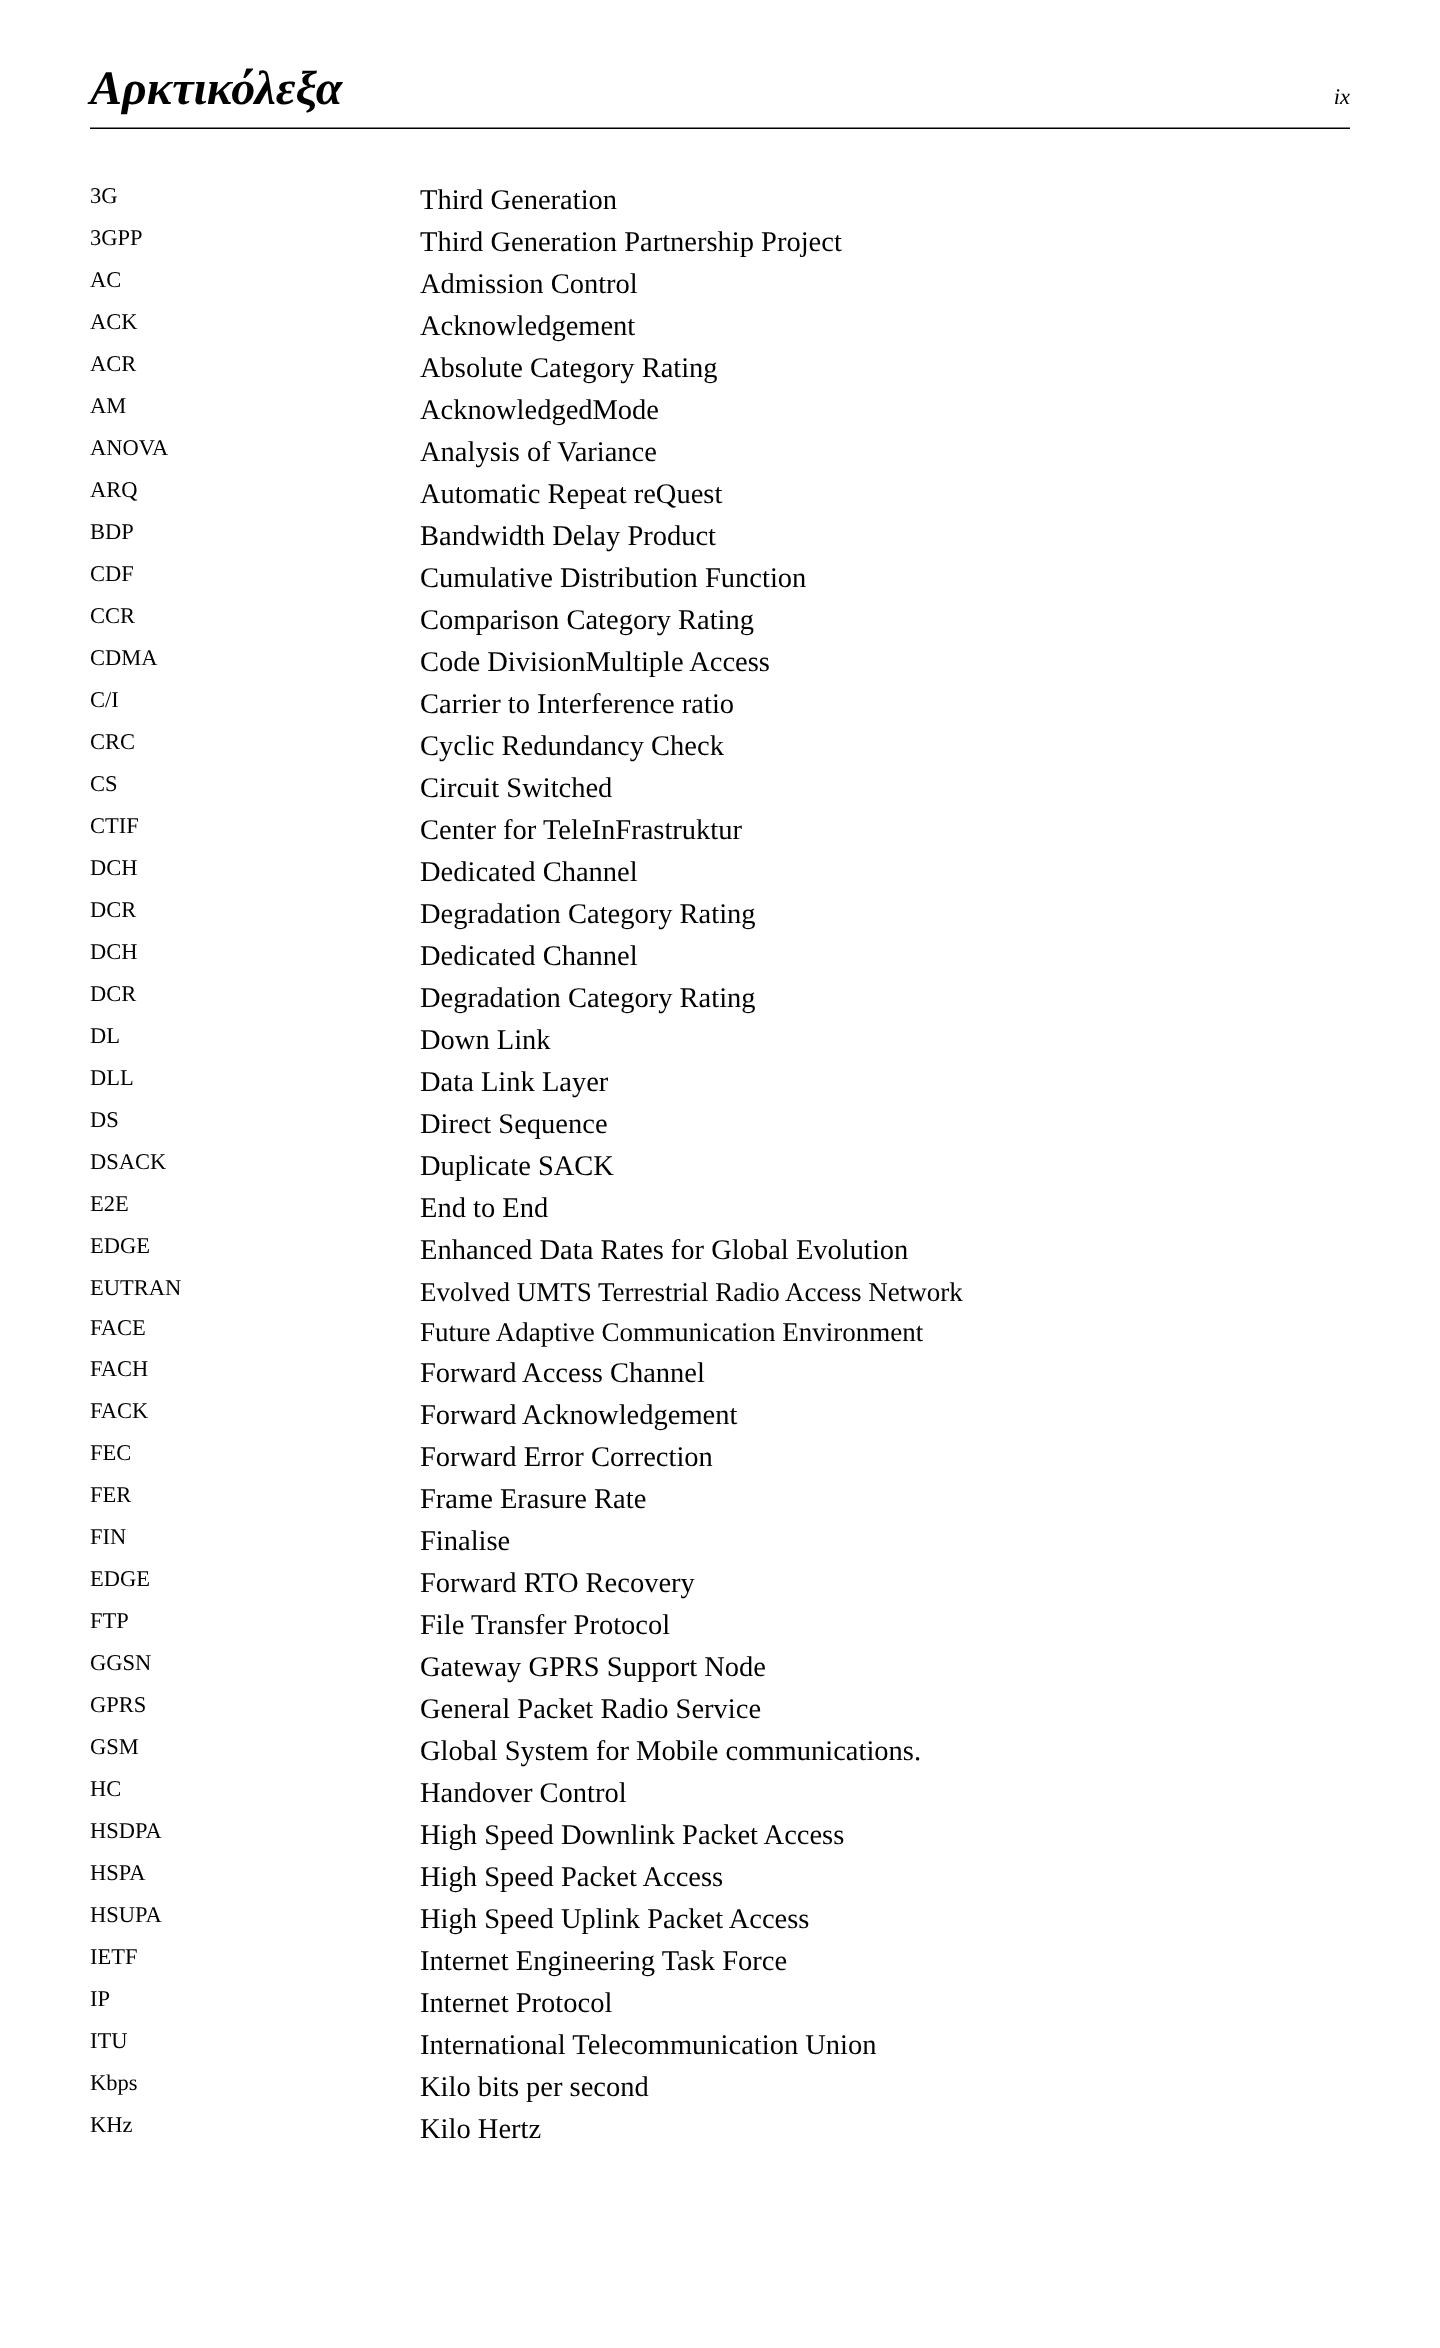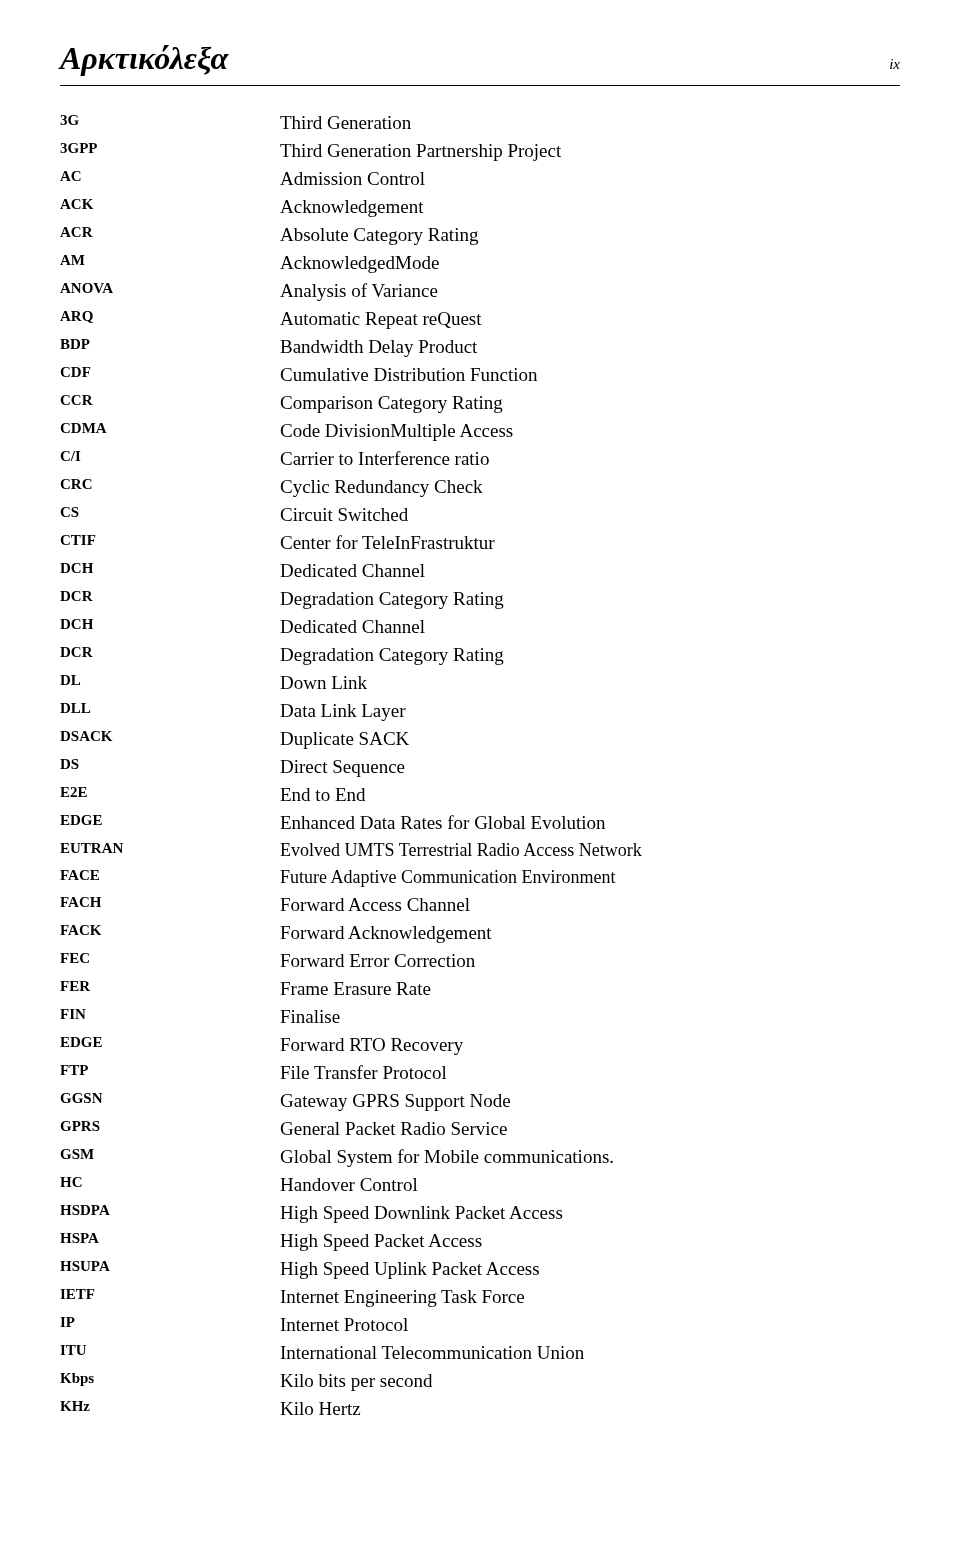--- a/index.html
+++ b/index.html
@@ -17,21 +17,21 @@
       min-height: 1565px;
       padding: 40px 60px 40px 60px;
     }
 
     .page-header {
       display: flex;
       justify-content: space-between;
       align-items: baseline;
       border-bottom: 1px solid #000;
       padding-bottom: 8px;
-      margin-bottom: 23px;
+      margin-bottom: 34px;
     }
 
     .page-title {
       font-size: 32px;
       font-weight: bold;
       font-style: italic;
       font-family: "Times New Roman", Times, serif;
     }
 
     .page-number {
@@ -44,21 +44,21 @@
       display: table;
       width: 100%;
     }
 
     .abbr-row {
       display: table-row;
     }
 
     .abbr-term {
       display: table-cell;
-      font-weight: bold;
+      font-weight: normal;
       font-size: 15px;
       padding: 3px 0;
       width: 220px;
       vertical-align: top;
     }
 
     .abbr-definition {
       display: table-cell;
       font-size: 19px;
       padding: 3px 0;
@@ -160,28 +160,28 @@
     </div>
     <div class="abbr-row">
       <div class="abbr-term">DL</div>
       <div class="abbr-definition">Down Link</div>
     </div>
     <div class="abbr-row">
       <div class="abbr-term">DLL</div>
       <div class="abbr-definition">Data Link Layer</div>
     </div>
     <div class="abbr-row">
+      <div class="abbr-term">DS</div>
+      <div class="abbr-definition">Direct Sequence</div>
+    </div>
+    <div class="abbr-row">
       <div class="abbr-term">DSACK</div>
       <div class="abbr-definition">Duplicate SACK</div>
     </div>
     <div class="abbr-row">
-      <div class="abbr-term">DS</div>
-      <div class="abbr-definition">Direct Sequence</div>
-    </div>
-    <div class="abbr-row">
       <div class="abbr-term">E2E</div>
       <div class="abbr-definition">End to End</div>
     </div>
     <div class="abbr-row">
       <div class="abbr-term">EDGE</div>
       <div class="abbr-definition">Enhanced Data Rates for Global Evolution</div>
     </div>
     <div class="abbr-row">
       <div class="abbr-term">EUTRAN</div>
       <div class="abbr-definition small-text">Evolved UMTS Terrestrial Radio Access Network</div>

